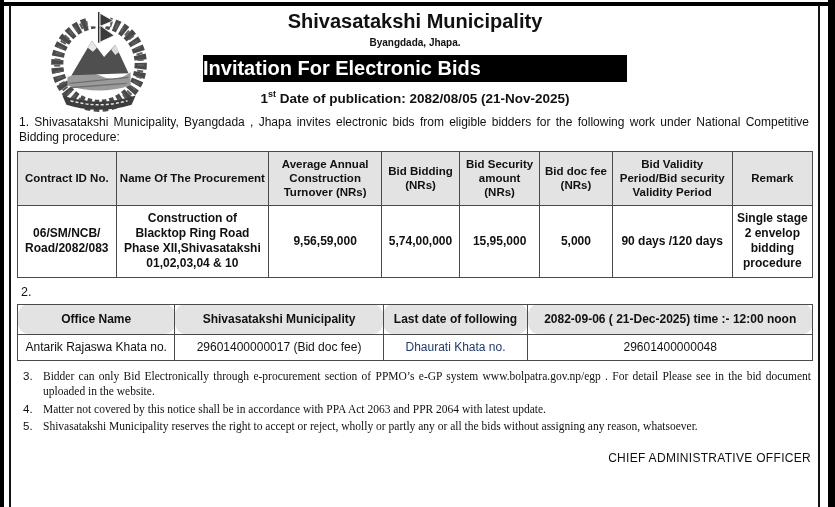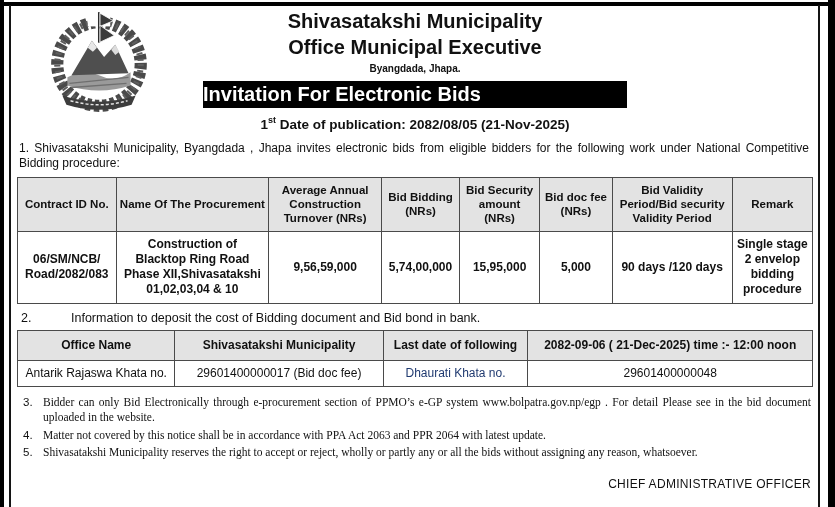--- a/index.html
+++ b/index.html
@@ -44,21 +44,21 @@
   .t1 tbody tr{height:72px;}
   .t1 td{font-size:12px;font-weight:bold;line-height:15px;}
   .pre{white-space:pre-line;}
 
   .sec2{display:flex;margin:6px 0 4px;font-size:12.5px;line-height:16px;}
   .sec2 .num{width:54px;padding-left:4px;box-sizing:border-box;}
 
   .t2 tr{height:26px;}
   .t2 tr.hd{height:30px;}
   .t2 tr.hd td{background:#e3e3e3;font-weight:bold;font-size:12px;}
-  .t2 td{font-size:12px;line-height:14px;}
+  .t2 td{font-size:12px;line-height:14px;border-radius:11px;}
   .blue{color:#203a70;}
 
   
   .notes{margin-top:8px;}
   .note{display:flex;font-size:11.5px;line-height:15.5px;margin:0 0 2px 6px;}
   .note .num{width:20px;flex:none;}
   .note .txt{flex:1;text-align:justify;padding-right:2px;font-family:Liberation Serif, serif;}
 
   .signature{
     text-align:right;font-size:12px;font-weight:normal;margin-top:16px;
@@ -98,21 +98,20 @@
 
           <rect x="54" y="2" width="1.6" height="30" fill="#2c2c2c"></rect>
           <path d="M56,3 L69,10.5 L56,16 Z" fill="#3a3a3a" stroke="#fff" stroke-width="0.8"></path>
           <path d="M56,15 L70,25 L56,31.5 Z" fill="#3a3a3a" stroke="#fff" stroke-width="0.8"></path>
 
           <path d="M19,84 Q55,96 91,84 L87,93 Q55,103 23,93 Z" fill="#3d3d3d"></path>
           <path d="M27,89 Q55,97 83,89" stroke="#e6e6e6" stroke-width="1.4" stroke-dasharray="3 2" fill="none"></path>
         </svg>
       </div>
       <div class="title1">Shivasatakshi Municipality</div>
-      <div class="title2">Office Municipal Executive</div>
       <div class="title3">Byangdada, Jhapa.</div>
       <div class="banner">
         <span>Invitation For Electronic Bids</span>
       </div>
       <div class="pubdate"><span>1</span><sup>st</sup><span> Date of publication:  2082/08/05 (21-Nov-2025)</span></div>
     </div>
 
     <p class="intro">1.  Shivasatakshi Municipality, Byangdada , Jhapa invites electronic bids from eligible bidders for the following work under National Competitive Bidding  procedure:</p>
 
     <table class="t1">
@@ -154,21 +153,20 @@
           <td class="pre">Single stage
 2 envelop
 bidding
 procedure</td>
         </tr>
       </tbody>
     </table>
 
     <div class="sec2">
       <span class="num">2.</span>
-      <span>Information to deposit the cost of Bidding document and Bid bond in bank.</span>
     </div>
 
     <table class="t2">
       <colgroup>
         <col style="width:19.8%">
           <col style="width:26.2%">
           <col style="width:18.2%">
           <col style="width:35.8%">
       </colgroup>
       <tbody>

